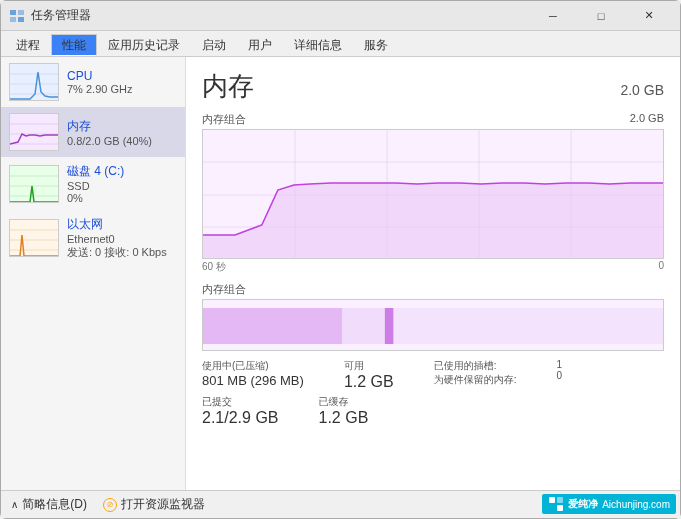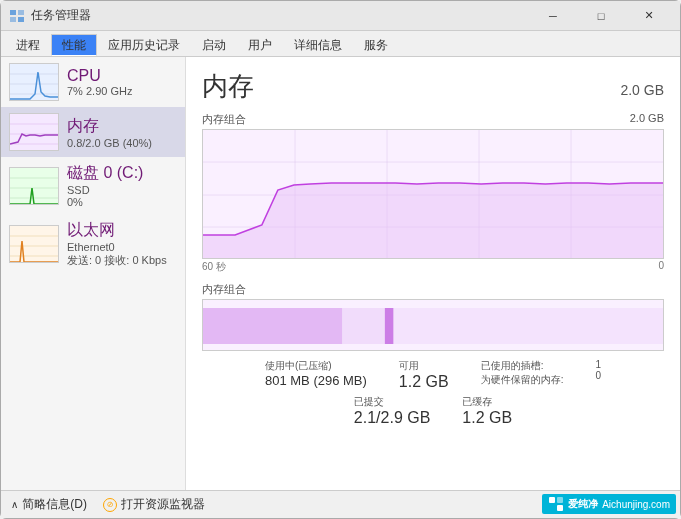--- a/index.html
+++ b/index.html
@@ -121,21 +121,21 @@
     .sidebar-chart {
       width: 50px;
       height: 38px;
       border: 1px solid #ccc;
       background: white;
       flex-shrink: 0;
       overflow: hidden;
       position: relative;
     }
     .sidebar-info { flex: 1; }
-    .sidebar-title { font-size: 16px; color: #701a75; font-weight: normal; }
+    .sidebar-title { font-size: 12px; color: #1d4ed8; font-weight: normal; }
     .sidebar-sub { font-size: 11px; color: #555; }
     .right-panel {
       flex: 1;
       background: white;
       padding: 12px 16px;
       overflow-y: auto;
     }
     .right-header {
       display: flex;
       justify-content: space-between;
@@ -190,23 +190,22 @@
       margin-bottom: 8px;
       position: relative;
       overflow: hidden;
     }
     .stat-item { }
     .stat-label { font-size: 10px; color: #555; }
     .stat-value { font-size: 16px; color: #333; font-weight: 300; }
     .stat-value-small { font-size: 13px; color: #333; }
     .stat-row {
       display: flex;
-      gap: 32px;
+      gap: 40px;
       margin-bottom: 4px;
-      justify-content: center;
     }
     .footer {
       height: 28px;
       background: #f0f0f0;
       border-top: 1px solid #ccc;
       display: flex;
       align-items: center;
       padding: 0 10px;
       gap: 16px;
     }
@@ -311,21 +310,21 @@
         <div class="sidebar-chart">
           <svg width="50" height="38" viewBox="0 0 50 38">
             <rect width="50" height="38" fill="#e8ffe8"></rect>
             <line x1="0" y1="10" x2="50" y2="10" stroke="#b0d8b0" stroke-width="0.5"></line>
             <line x1="0" y1="20" x2="50" y2="20" stroke="#b0d8b0" stroke-width="0.5"></line>
             <line x1="0" y1="30" x2="50" y2="30" stroke="#b0d8b0" stroke-width="0.5"></line>
             <polyline points="0,36 20,36 22,20 24,36 50,36" fill="none" stroke="#20a020" stroke-width="1.5"></polyline>
           </svg>
         </div>
         <div class="sidebar-info">
-          <div class="sidebar-title">磁盘 0 (C:)</div>
+          <div class="sidebar-title">磁盘 4 (C:)</div>
           <div class="sidebar-sub">SSD</div>
           <div class="sidebar-sub">0%</div>
         </div>
       </div>
 
       <div class="sidebar-item">
         <div class="sidebar-chart">
           <svg width="50" height="38" viewBox="0 0 50 38">
             <rect width="50" height="38" fill="#fff5e8"></rect>
             <line x1="0" y1="10" x2="50" y2="10" stroke="#e0c890" stroke-width="0.5"></line>

